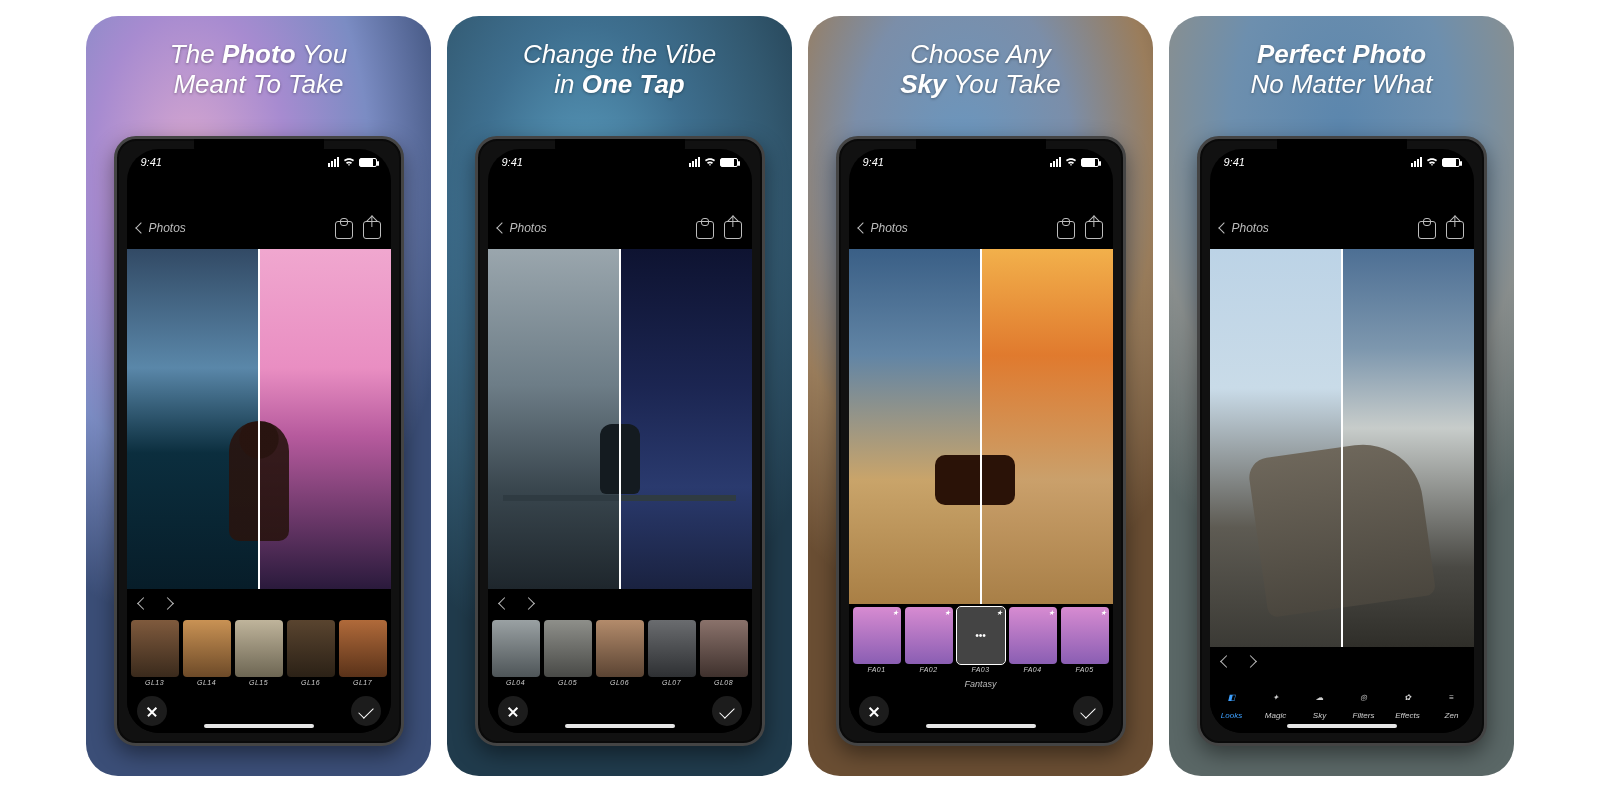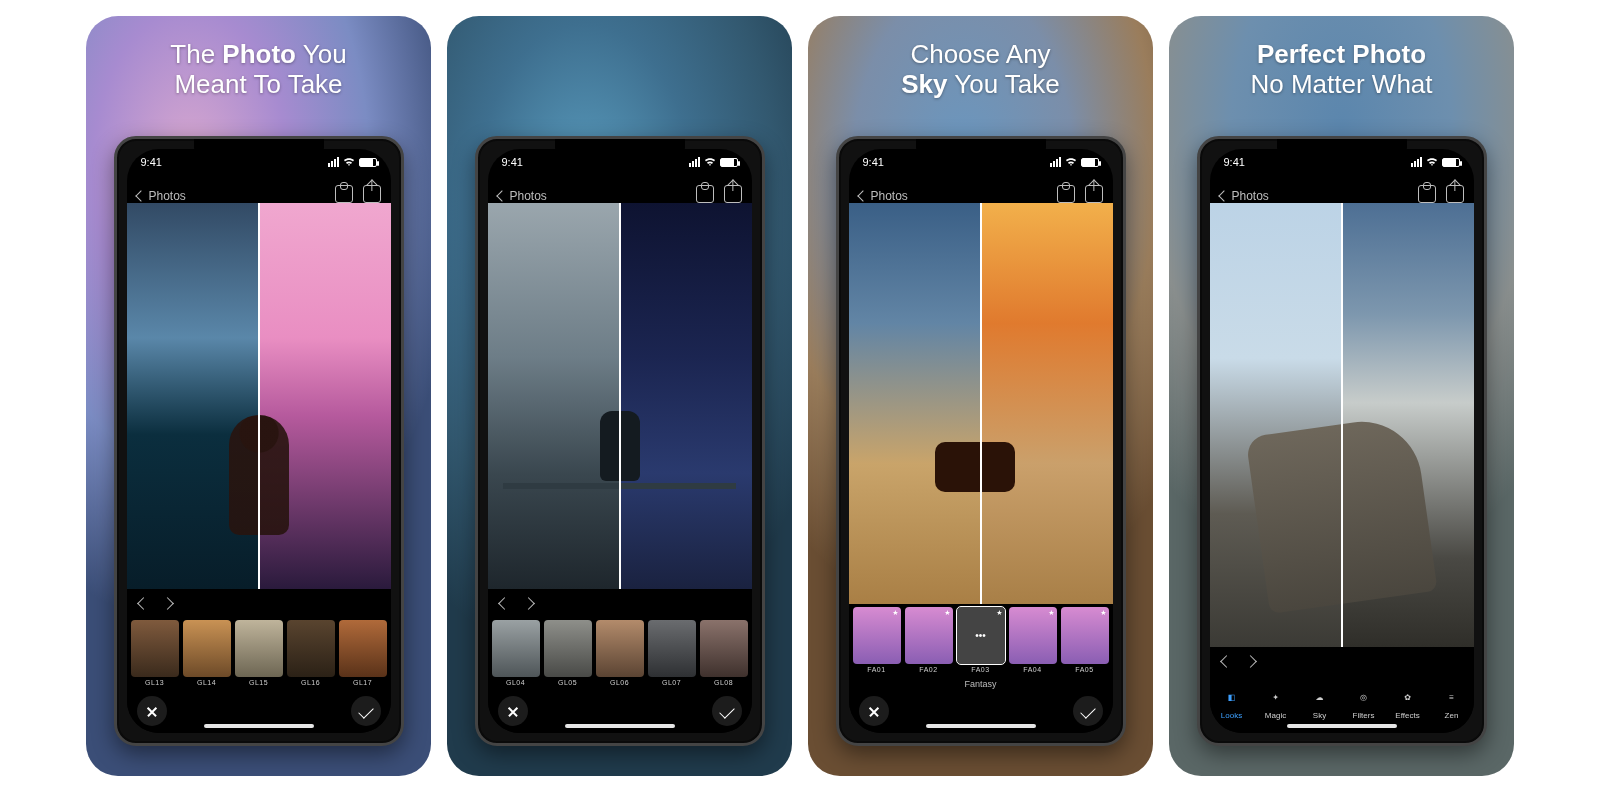--- a/index.html
+++ b/index.html
@@ -10,20 +10,21 @@
     background: #fff;
     overflow: hidden;
     padding: 16px 40px;
   }
   .row {
     display: flex;
     gap: 16px;
     height: 760px;
     align-items: stretch;
     justify-content: center;
+    font-style: italic;
   }
   .panel {
     position: relative;
     width: 345px;
     height: 760px;
     border-radius: 32px;
     overflow: hidden;
     flex: 0 0 345px;
   }
   
@@ -90,25 +91,26 @@
   .bars { display:inline-flex; align-items:flex-end; gap:1px; }
   .bars i { width:2px; background:#fff; display:block; }
   .bars i:nth-child(1){height:4px} .bars i:nth-child(2){height:6px} .bars i:nth-child(3){height:8px} .bars i:nth-child(4){height:10px}
   .wifi-ic { width:12px; height:10px; }
   .batt { width:18px; height:9px; border:1px solid #fff; border-radius:2px; position:relative; }
   .batt::after{content:"";position:absolute;right:-3px;top:2px;width:2px;height:5px;background:#fff;border-radius:1px;}
   .batt i{display:block;height:100%;width:85%;background:#fff;}
   .nav {
     height: 28px;
     display: flex;
-    align-items: flex-end;
+    align-items: flex-start;
     justify-content: space-between;
     padding: 0 10px;
     color: #bdbdbd;
     font-size: 12px;
+    margin-top: 46px;
   }
   .nav .left { display:flex; align-items:center; gap:4px; }
   .nav .right { display:flex; align-items:center; gap:10px; }
   .chev { width:8px; height:8px; border-left:1.5px solid #bdbdbd; border-bottom:1.5px solid #bdbdbd; transform: rotate(45deg); }
   .icon-box { width:18px; height:18px; border:1.3px solid #bdbdbd; border-radius:3px; position:relative; }
   .icon-box.clip::before{content:"";position:absolute;top:-4px;left:4px;right:4px;height:6px;border:1.3px solid #bdbdbd;border-radius:3px;}
   .icon-box.share::before{content:"";position:absolute;left:50%;top:-5px;width:1.3px;height:10px;background:#bdbdbd;transform:translateX(-50%);}
   .icon-box.share::after{content:"";position:absolute;left:50%;top:-5px;width:7px;height:7px;border-top:1.3px solid #bdbdbd;border-left:1.3px solid #bdbdbd;transform:translateX(-50%) rotate(45deg);}
   
   .photo-area {
@@ -277,20 +279,23 @@
                 <span class="check"></span>
               </span>
           </div>
         </div>
         <div class="home-ind"></div>
       </div>
     </div>
   </div>
 
   <div class="panel bg2 p2">
+    <div class="panel-title">
+      <span>Change the Vibe<br>in </span><b>One Tap</b><span></span>
+    </div>
     <div class="phone">
       <div class="notch"></div>
       <div class="screen">
         <div class="status">
           <span>9:41</span>
           <span class="right">
             <span class="bars">
                 <i></i>
                 <i></i>
                 <i></i>

